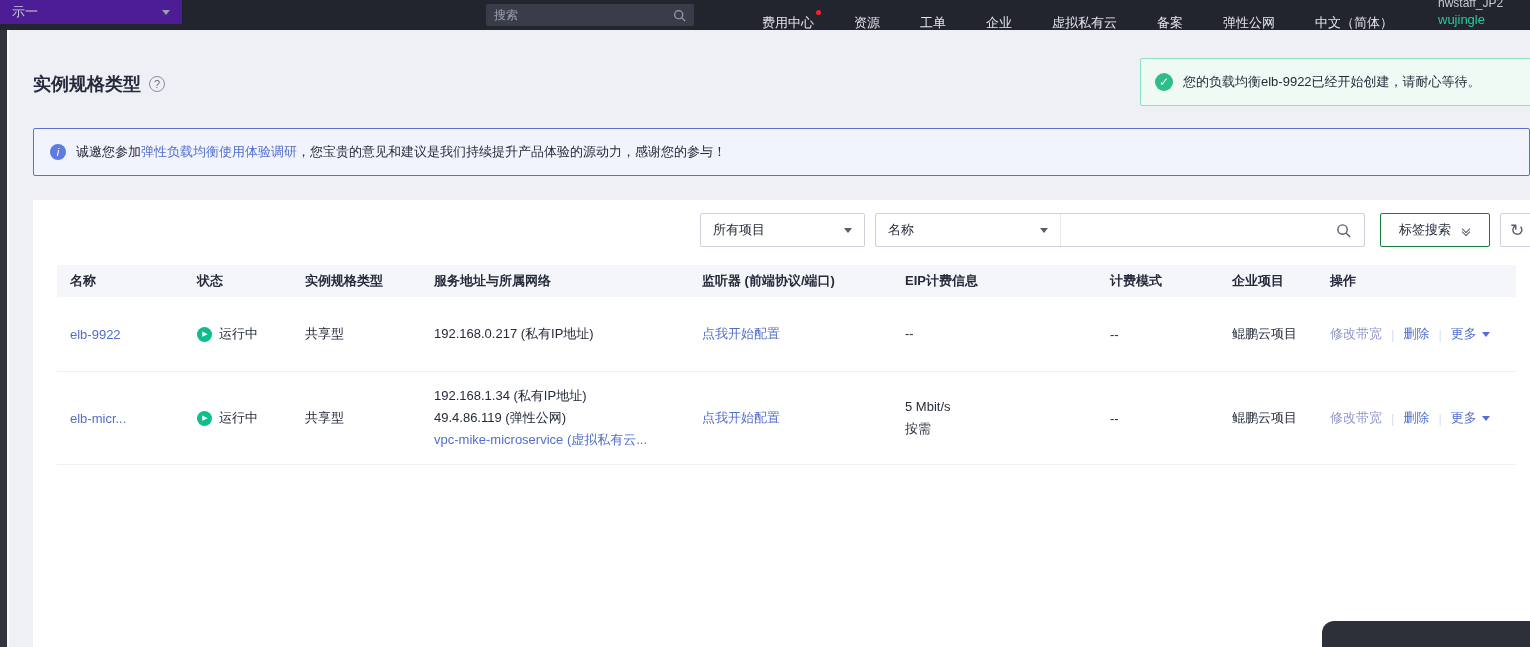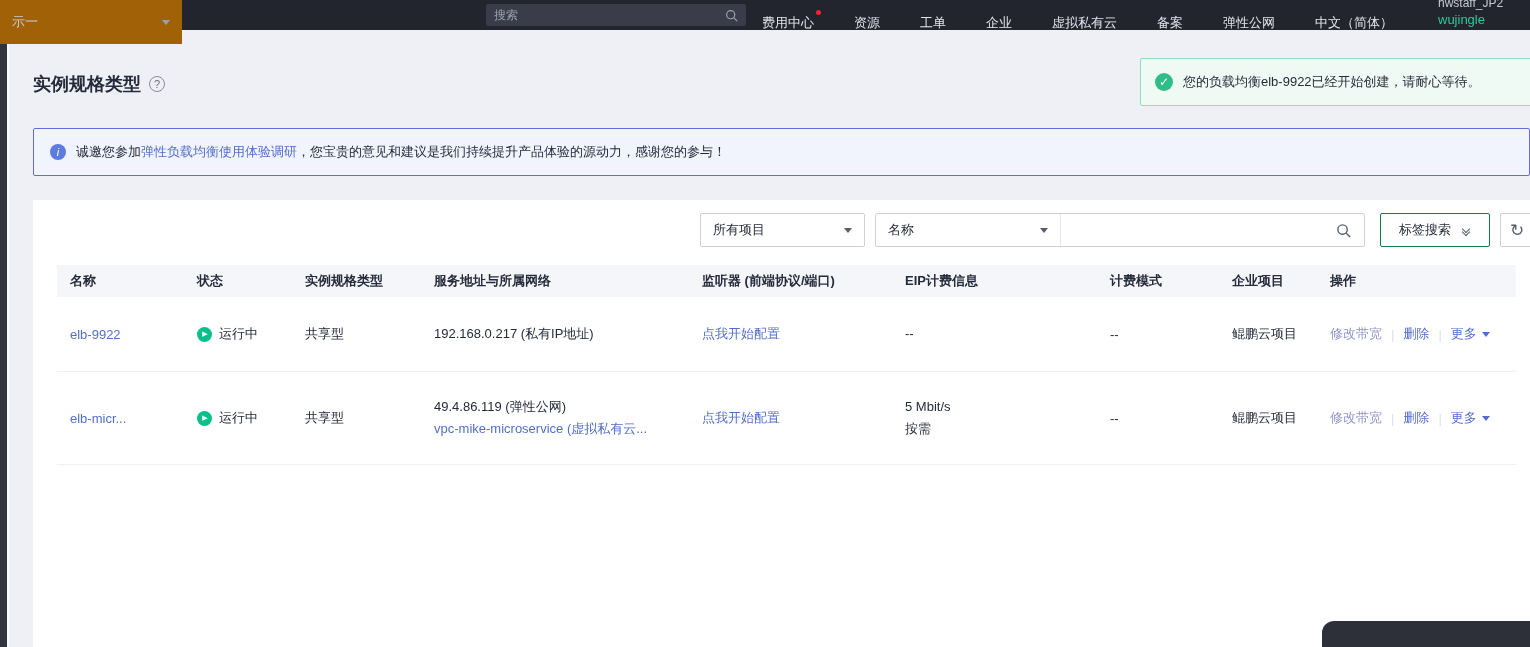--- a/index.html
+++ b/index.html
@@ -5,26 +5,26 @@
   * { box-sizing: border-box; margin: 0; padding: 0; }
   html,body { width: 1530px; height: 647px; }
   body {
     position: relative; overflow: hidden;
     background: #eef0f5;
     font-family: "Liberation Sans", "DejaVu Sans", sans-serif;
     font-size: 13px; color: #252b3a;
   }
   
   .topbar { position: absolute; top: 0; left: 0; width: 1530px; height: 30px; background: #22242e; z-index: 20; }
-  .region { position: absolute; left: 0; top: 0; width: 182px; height: 44px; background: #a16207;
+  .region { position: absolute; left: 0; top: 0; width: 182px; height: 24px; background: #4c1d95;
             color: #c9ccd6; display: flex; align-items: center; padding: 0 12px; cursor: pointer; }
   .caret-down { width: 0; height: 0; border-left: 4px solid transparent; border-right: 4px solid transparent;
                 border-top: 5px solid currentColor; display: inline-block; }
   .region .caret-down { margin-left: auto; color: #9aa0ad; }
-  .topsearch { position: absolute; left: 486px; top: 4px; width: 260px; height: 22px; background: #3a3d49;
+  .topsearch { position: absolute; left: 486px; top: 4px; width: 208px; height: 22px; background: #3a3d49;
                border-radius: 2px; display: flex; align-items: center; padding: 0 8px; }
   .topsearch input { flex: 1; background: transparent; border: none; outline: none; color: #cfd3dc; font-size: 12px; }
   .topsearch input::placeholder { color: #9aa0ae; }
   .topnav { position: absolute; left: 762px; top: 8px; height: 30px; display: flex; align-items: center; gap: 40px; color: #e2e5ec; }
   .topnav .nav-item { position: relative; cursor: pointer; white-space: nowrap; font-size: 13px; }
   .badge-dot { position: absolute; top: -4px; right: -7px; width: 5px; height: 5px; background: #f5222d; border-radius: 50%; }
   .account { position: absolute; left: 1438px; top: -3px; line-height: 13px; cursor: pointer; }
   .account .acc-id { color: #c6cad4; font-size: 12px; }
   .account .acc-name { color: #2bc9a0; font-size: 13px; margin-top: 3px; }
   
@@ -223,20 +223,21 @@
     <div class="trow h93">
       <div class="td c-name"><a class="link">elb-micr...</a></div>
       <div class="td c-status">
         <span class="status-cell">
           <span class="status-icon">▶</span>
           <span>运行中</span>
         </span>
       </div>
       <div class="td c-spec">共享型</div>
       <div class="td c-addr addr-lines">
+        <div>192.168.1.34 (私有IP地址)</div>
         <div>49.4.86.119 (弹性公网)</div>
         <div class="link">vpc-mike-microservice (虚拟私有云...</div>
       </div>
       <div class="td c-listener"><a class="link">点我开始配置</a></div>
       <div class="td c-eip eip-lines">
         <div>5 Mbit/s</div>
         <div>按需</div>
       </div>
       <div class="td c-billing">--</div>
       <div class="td c-project">鲲鹏云项目</div>

